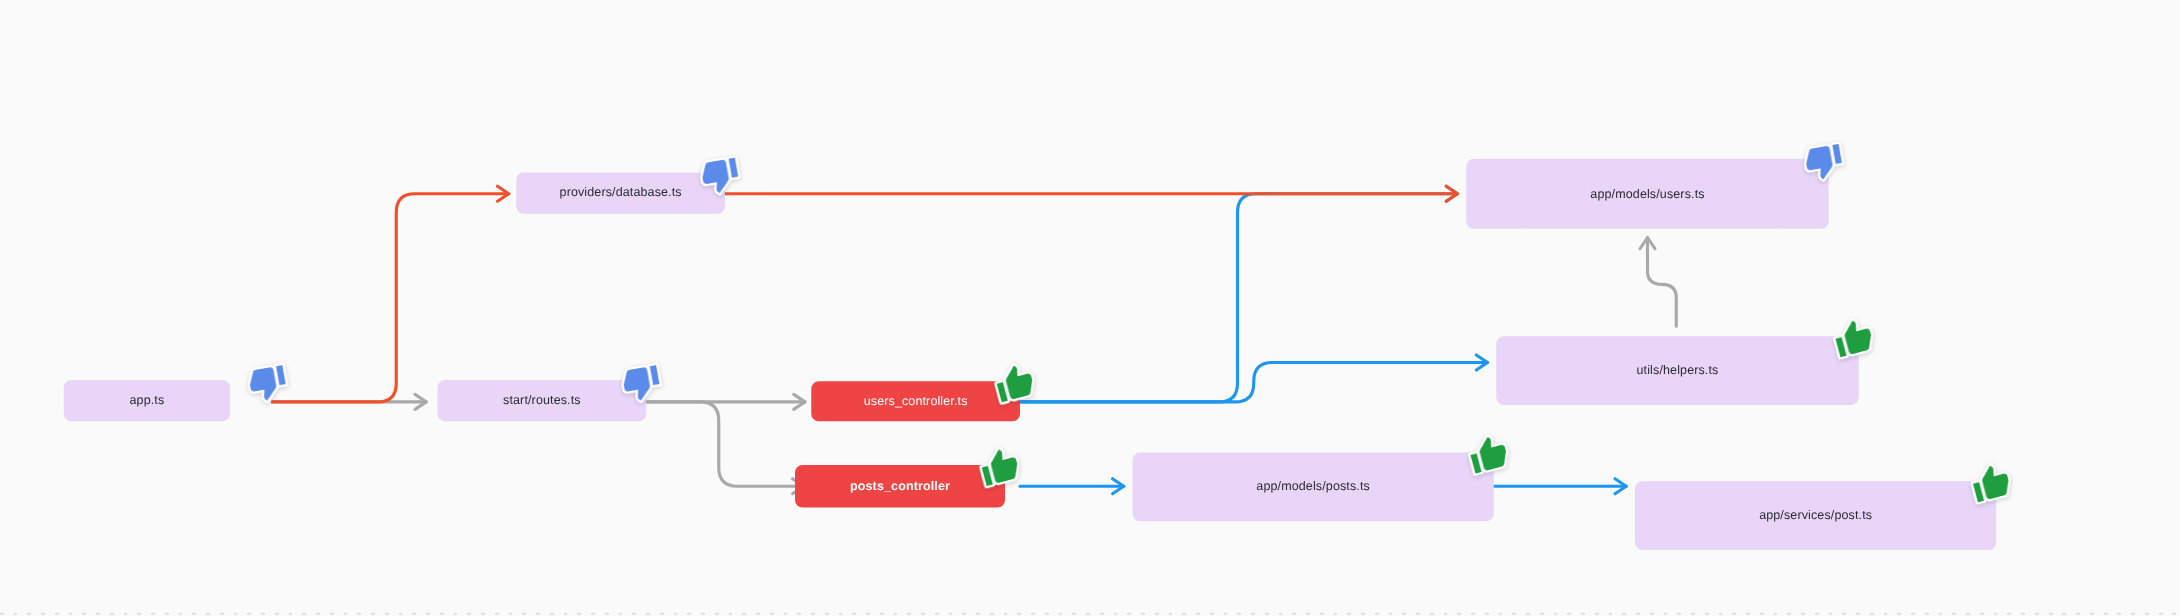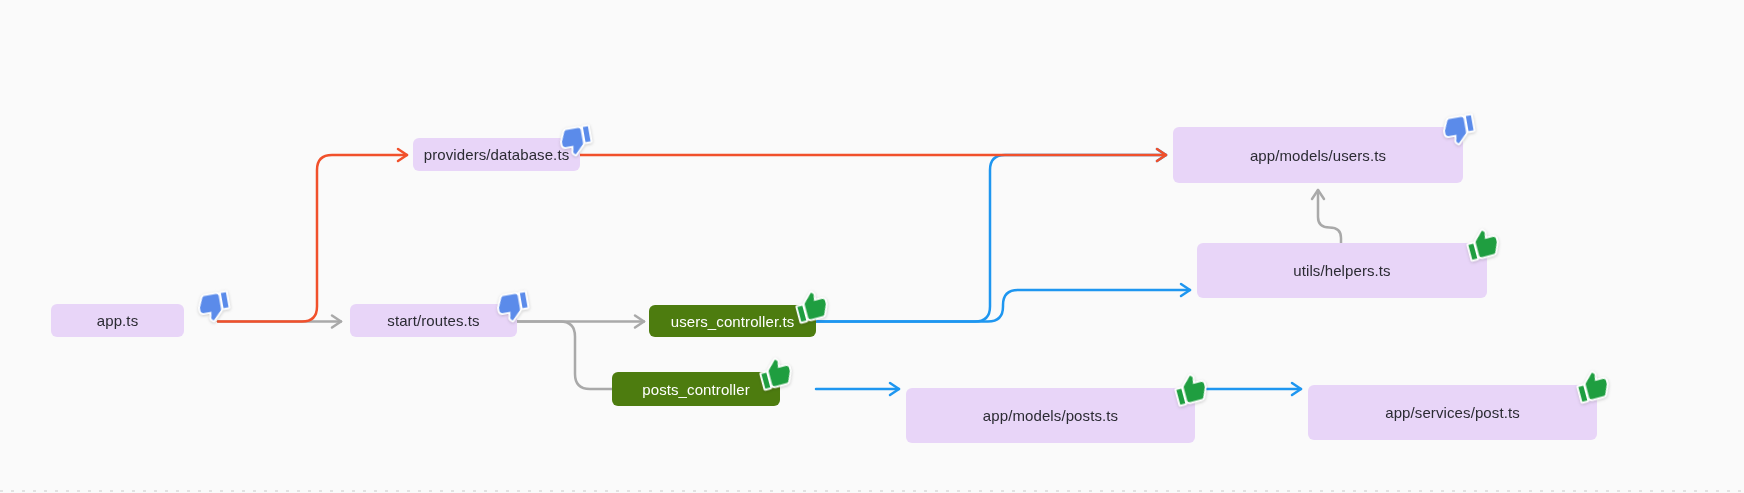--- a/index.html
+++ b/index.html
@@ -28,31 +28,31 @@
     top: 0;
     width: 100%;
     height: 100%;
   }
   .node {
     position: absolute;
     border-radius: 6px;
     display: flex;
     align-items: center;
     justify-content: center;
-    font-size: 15px;
+    font-size: 10px;
     letter-spacing: 0.1px;
     cursor: pointer;
     box-sizing: border-box;
   }
   .node.default {
     background: #e8d5f8;
     color: #2b2b33;
   }
   .node.active {
-    background: #4d7c0f;
+    background: #ef4444;
     color: #ffffff;
   }
   .badge {
     position: absolute;
     width: 36px;
     height: 36px;
     pointer-events: auto;
     cursor: pointer;
     filter: drop-shadow(0 1px 1.5px rgba(0,0,0,0.18));
   }
@@ -105,39 +105,39 @@
         <svg viewBox="-2 -2 28 28" class="badge down" style="left: 145px; top: -16px;">
           <path d="M15 3H6c-.83 0-1.54.5-1.84 1.22l-3.02 7.05c-.09.23-.14.47-.14.73v2c0 1.1.9 2 2 2h6.31l-.95 4.57-.03.32c0 .41.17.79.44 1.06L9.83 23l6.59-6.59c.36-.36.58-.86.58-1.41V5c0-1.1-.9-2-2-2zm4 0v12h4V3h-4z" fill="#5b8bea" stroke="#ffffff" stroke-width="3" stroke-linejoin="round" paint-order="stroke"></path>
         </svg>
       </div>
       <div class="node active" style="left: 649px; top: 305px; width: 167px; height: 32px;">
         <span class="node-label">users_controller.ts</span>
         <svg viewBox="-2 -2 28 28" class="badge up" style="left: 145px; top: -16px;">
           <path d="M1 21h4V9H1v12zm22-11c0-1.1-.9-2-2-2h-6.31l.95-4.57.03-.32c0-.41-.17-.79-.44-1.06L14.17 1 7.59 7.59C7.22 7.95 7 8.45 7 9v10c0 1.1.9 2 2 2h9c.83 0 1.54-.5 1.84-1.22l3.02-7.05c.09-.23.14-.47.14-.73v-2z" fill="#1f9e40" stroke="#ffffff" stroke-width="3" stroke-linejoin="round" paint-order="stroke"></path>
         </svg>
       </div>
-      <div class="node active" style="left: 612px; top: 372px; width: 168px; height: 34px;">
+      <div class="node active" style="left: 636px; top: 372px; width: 168px; height: 34px; font-weight: bold;">
         <span class="node-label">posts_controller</span>
         <svg viewBox="-2 -2 28 28" class="badge up" style="left: 146px; top: -16px;">
           <path d="M1 21h4V9H1v12zm22-11c0-1.1-.9-2-2-2h-6.31l.95-4.57.03-.32c0-.41-.17-.79-.44-1.06L14.17 1 7.59 7.59C7.22 7.95 7 8.45 7 9v10c0 1.1.9 2 2 2h9c.83 0 1.54-.5 1.84-1.22l3.02-7.05c.09-.23.14-.47.14-.73v-2z" fill="#1f9e40" stroke="#ffffff" stroke-width="3" stroke-linejoin="round" paint-order="stroke"></path>
         </svg>
       </div>
       <div class="node default" style="left: 1173px; top: 127px; width: 290px; height: 56px; justify-content: center;">
         <span class="node-label">app/models/users.ts</span>
         <svg viewBox="-2 -2 28 28" class="badge down" style="left: 268px; top: -16px;">
           <path d="M15 3H6c-.83 0-1.54.5-1.84 1.22l-3.02 7.05c-.09.23-.14.47-.14.73v2c0 1.1.9 2 2 2h6.31l-.95 4.57-.03.32c0 .41.17.79.44 1.06L9.83 23l6.59-6.59c.36-.36.58-.86.58-1.41V5c0-1.1-.9-2-2-2zm4 0v12h4V3h-4z" fill="#5b8bea" stroke="#ffffff" stroke-width="3" stroke-linejoin="round" paint-order="stroke"></path>
         </svg>
       </div>
-      <div class="node default" style="left: 1197px; top: 243px; width: 290px; height: 55px;">
+      <div class="node default" style="left: 1197px; top: 269px; width: 290px; height: 55px;">
         <span class="node-label">utils/helpers.ts</span>
         <svg viewBox="-2 -2 28 28" class="badge up" style="left: 268px; top: -16px;">
           <path d="M1 21h4V9H1v12zm22-11c0-1.1-.9-2-2-2h-6.31l.95-4.57.03-.32c0-.41-.17-.79-.44-1.06L14.17 1 7.59 7.59C7.22 7.95 7 8.45 7 9v10c0 1.1.9 2 2 2h9c.83 0 1.54-.5 1.84-1.22l3.02-7.05c.09-.23.14-.47.14-.73v-2z" fill="#1f9e40" stroke="#ffffff" stroke-width="3" stroke-linejoin="round" paint-order="stroke"></path>
         </svg>
       </div>
-      <div class="node default" style="left: 906px; top: 362px; width: 289px; height: 55px; margin-top: 26px;">
+      <div class="node default" style="left: 906px; top: 362px; width: 289px; height: 55px;">
         <span class="node-label">app/models/posts.ts</span>
         <svg viewBox="-2 -2 28 28" class="badge up" style="left: 267px; top: -16px;">
           <path d="M1 21h4V9H1v12zm22-11c0-1.1-.9-2-2-2h-6.31l.95-4.57.03-.32c0-.41-.17-.79-.44-1.06L14.17 1 7.59 7.59C7.22 7.95 7 8.45 7 9v10c0 1.1.9 2 2 2h9c.83 0 1.54-.5 1.84-1.22l3.02-7.05c.09-.23.14-.47.14-.73v-2z" fill="#1f9e40" stroke="#ffffff" stroke-width="3" stroke-linejoin="round" paint-order="stroke"></path>
         </svg>
       </div>
       <div class="node default" style="left: 1308px; top: 362px; width: 289px; height: 55px; margin-top: 23px;">
         <span class="node-label">app/services/post.ts</span>
         <svg viewBox="-2 -2 28 28" class="badge up" style="left: 267px; top: -16px;">
           <path d="M1 21h4V9H1v12zm22-11c0-1.1-.9-2-2-2h-6.31l.95-4.57.03-.32c0-.41-.17-.79-.44-1.06L14.17 1 7.59 7.59C7.22 7.95 7 8.45 7 9v10c0 1.1.9 2 2 2h9c.83 0 1.54-.5 1.84-1.22l3.02-7.05c.09-.23.14-.47.14-.73v-2z" fill="#1f9e40" stroke="#ffffff" stroke-width="3" stroke-linejoin="round" paint-order="stroke"></path>
         </svg>

